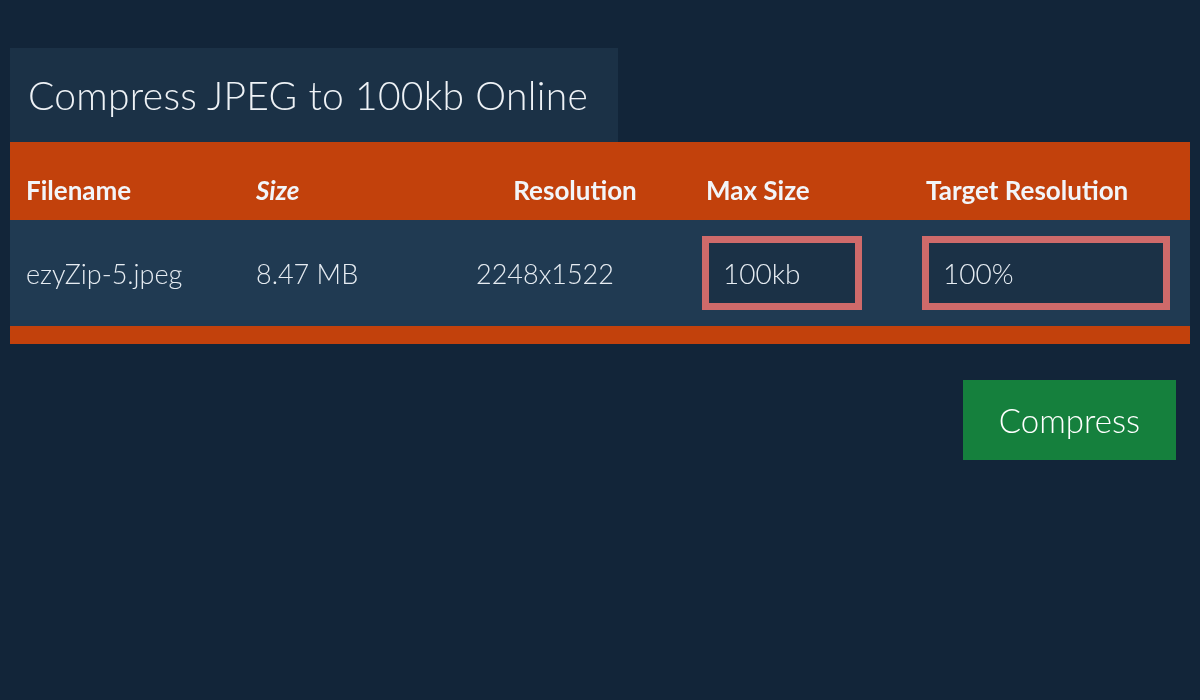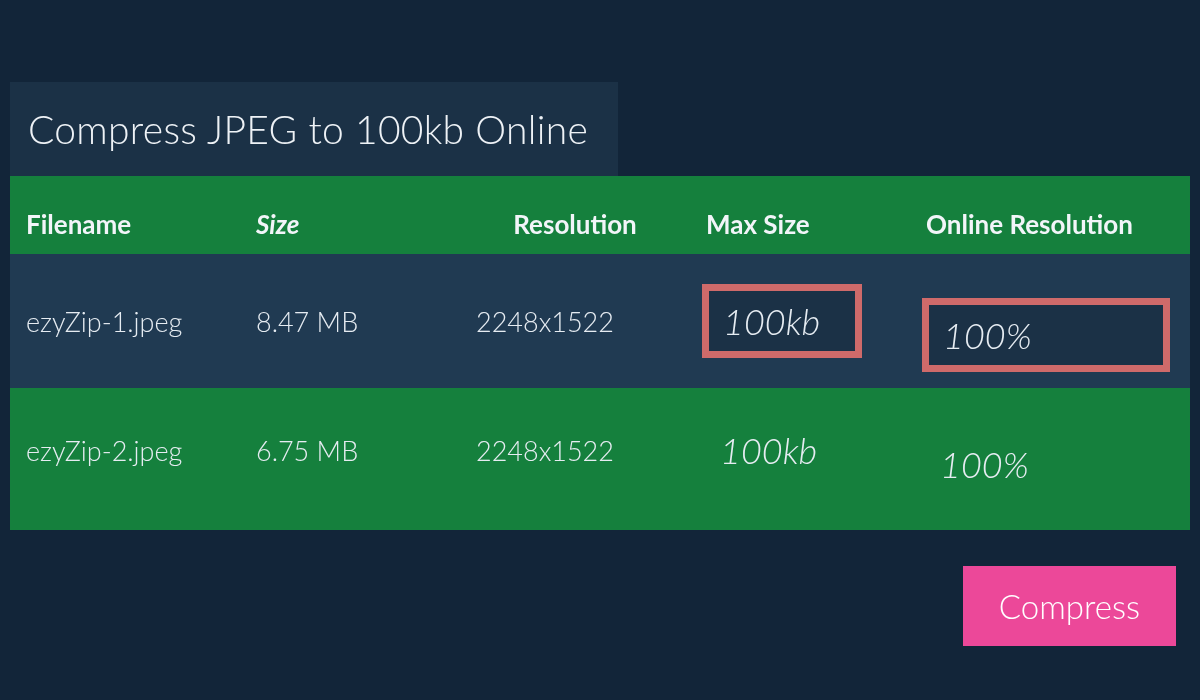--- a/index.html
+++ b/index.html
@@ -5,33 +5,33 @@
   * { box-sizing: border-box; margin: 0; padding: 0; }
   body {
     width: 1200px;
     height: 700px;
     background: #122539;
     font-family: "Lato", "Segoe UI", "Helvetica Neue", Arial, sans-serif;
     color: #e8edf2;
     overflow: hidden;
   }
   .page {
-    padding: 82px 10px 0 10px;
+    padding: 48px 10px 0 10px;
   }
   .tab-header {
     display: inline-block;
     background: #1b3146;
     padding: 24px 30px 24px 18px;
     font-size: 39px;
     font-weight: 300;
     color: #eef2f6;
     letter-spacing: 0.3px;
   }
   .panel {
-    background: #15803d;
+    background: #c2410c;
     padding: 18px 0 18px 0;
     margin-top: 0;
   }
   table {
     width: 100%;
     border-collapse: collapse;
   }
   th {
     text-align: left;
     font-size: 26px;
@@ -57,44 +57,43 @@
 
   .input-cell {
     padding: 16px 12px 16px 12px;
   }
   .field {
     width: 160px;
     height: 64px;
     background: #1b3146;
     border: 1px solid rgba(255,255,255,0.05);
     color: #e6ecf2;
-    font-size: 36px;
+    font-size: 28px;
     font-weight: 300;
     padding: 0 18px;
     font-family: inherit;
     outline: none;
-    font-style: italic;
   }
-  .field.wide { width: 248px; margin-top: 28px; }
+  .field.wide { width: 248px; }
   .field.hl {
     border: 7px solid #cf6a6a;
     height: 74px;
     padding: 0 14px;
   }
   .field.noborder {
     border: none;
     background: transparent;
   }
   .compress-row {
     display: flex;
     justify-content: flex-end;
     padding: 36px 14px 0 0;
   }
   .compress-btn {
-    background: #ec4899;
+    background: #15803d;
     color: #ffffff;
     border: none;
     font-size: 33px;
     font-weight: 300;
     padding: 20px 36px;
     cursor: pointer;
     font-family: inherit;
   }
 </style>
 </head>
@@ -104,44 +103,33 @@
   <div class="tab-header">Compress JPEG to 100kb Online</div>
 
   <div class="panel">
     <table>
       <thead>
         <tr>
           <th class="col-filename">Filename</th>
           <th class="col-size">Size</th>
           <th class="col-res">Resolution</th>
           <th class="col-max">Max Size</th>
-          <th class="col-target">Online Resolution</th>
+          <th class="col-target">Target Resolution</th>
         </tr>
       </thead>
       <tbody>
         <tr>
-          <td>ezyZip-1.jpeg</td>
+          <td>ezyZip-5.jpeg</td>
           <td>8.47 MB</td>
           <td>2248x1522</td>
           <td class="input-cell">
             <input class="field hl" value="100kb" style="">
           </td>
           <td class="input-cell">
             <input class="field wide hl" value="100%" style="">
-          </td>
-        </tr>
-        <tr>
-          <td>ezyZip-2.jpeg</td>
-          <td>6.75 MB</td>
-          <td>2248x1522</td>
-          <td class="input-cell">
-            <input class="field noborder" value="100kb" style="">
-          </td>
-          <td class="input-cell">
-            <input class="field wide noborder" value="100%" style="">
           </td>
         </tr>
       </tbody>
     </table>
   </div>
 
   <div class="compress-row">
     <button class="compress-btn">Compress</button>
   </div>
 </div>

